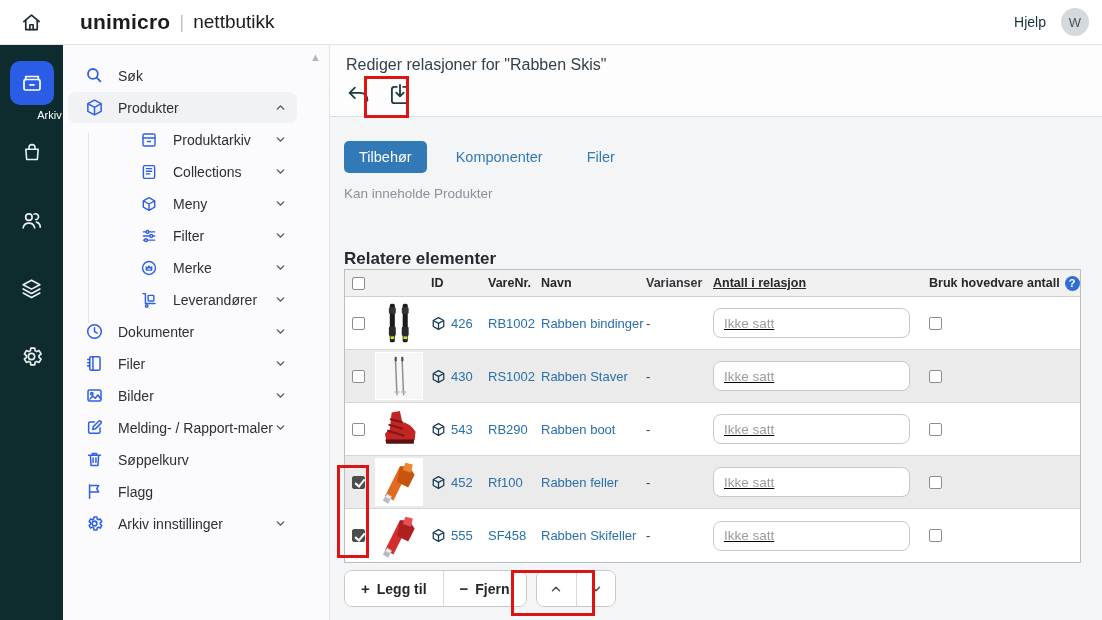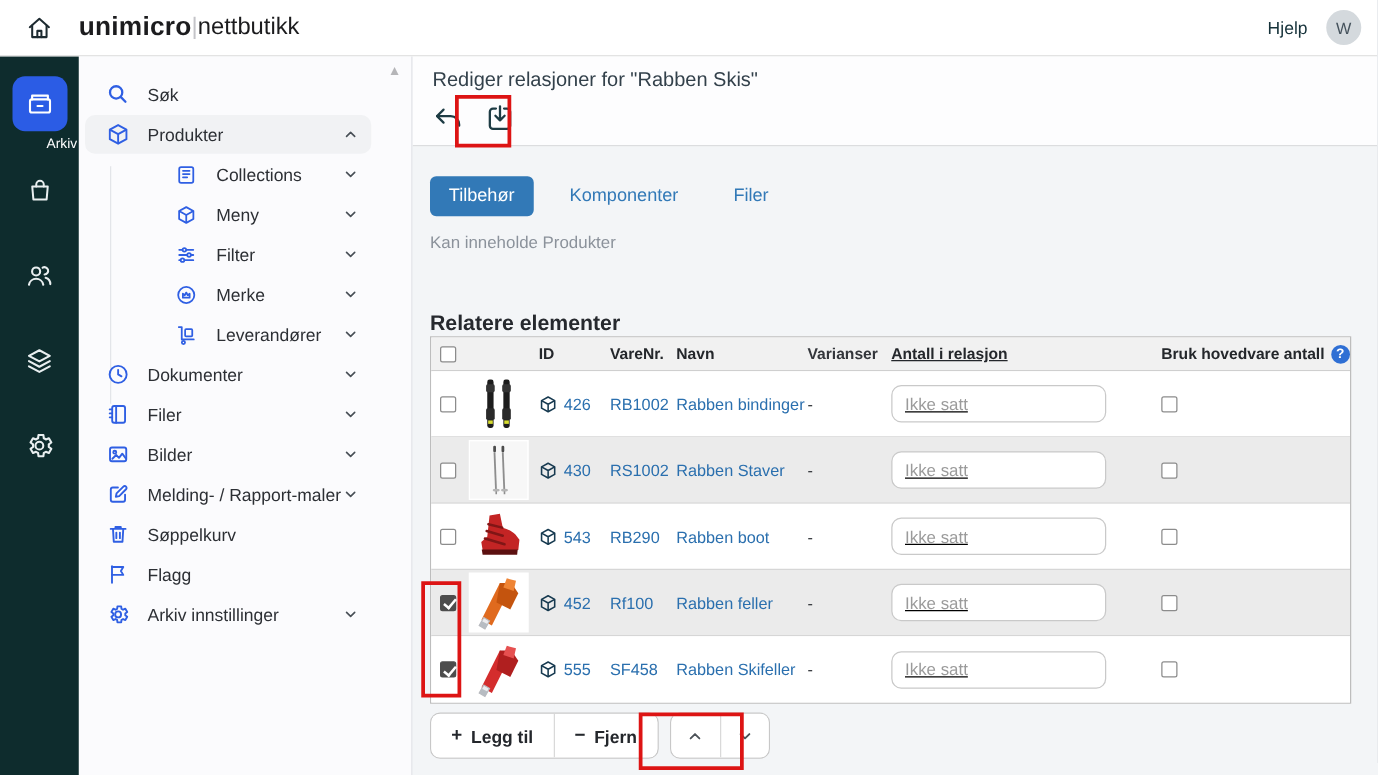--- a/index.html
+++ b/index.html
@@ -3,21 +3,21 @@
 <meta charset="utf-8">
 <style>
   * { margin:0; padding:0; box-sizing:border-box; }
   html,body { width:1102px; height:620px; }
   body { font-family:"Liberation Sans", sans-serif; background:#fff; }
   .screen { position:relative; width:1102px; height:620px; background:#f3f5f7; overflow:hidden; outline:1px solid #b9c0c6; }
 
   
   .topbar { position:absolute; top:0; left:0; right:0; height:45px; background:#fff; border-bottom:1px solid #e3e3e3; display:flex; align-items:center; z-index:6; }
   .home-btn { width:63px; display:flex; justify-content:center; color:#1d2a30; cursor:pointer; }
-  .logo { display:flex; align-items:center; gap:0; }
+  .logo { display:flex; align-items:center; gap:9px; margin-left:17px; }
   .logo-primary { font-size:21px; font-weight:bold; color:#1c1c1e; letter-spacing:.2px; }
   .logo-divider { color:#c4c4c8; font-size:19px; font-weight:300; }
   .logo-secondary { font-size:19px; color:#1c1c1e; }
   .topbar-right { margin-left:auto; display:flex; align-items:center; gap:15px; padding-right:13px; }
   .help-link { font-size:14px; color:#16323a; cursor:pointer; }
   .avatar { width:28px; height:28px; border-radius:50%; background:#d4d9dd; color:#45525c; display:flex; align-items:center; justify-content:center; font-size:13px; }
 
   
   .rail { position:absolute; top:45px; left:0; width:63px; bottom:0; background:#0e2c2d; display:flex; flex-direction:column; align-items:center; padding-top:16px; z-index:5; }
   .rail-active { width:44px; height:44px; background:#2b5ce5; border-radius:10px; display:flex; align-items:center; justify-content:center; color:#fff; cursor:pointer; }
@@ -60,21 +60,21 @@
   .c-img { width:56px; display:flex; align-items:center; }
   .c-id { width:57px; display:flex; align-items:center; gap:5px; }
   .c-vnr { width:53px; }
   .c-navn { width:105px; }
   .c-var { width:67px; color:#33363b; }
   .c-antall { width:216px; display:flex; align-items:center;text-decoration:underline; }
   .c-bruk { flex:1; display:flex; align-items:center; gap:5px; }
   .link { color:#2a6fae; cursor:pointer; text-decoration:none; }
   .cube-sm { color:#173a50; display:flex; }
   .pimg { width:48px; height:48px; background:#fff; display:flex; align-items:center; justify-content:center; }
-  .qty-input { width:172px; height:30px; border:1px solid #c9c9c9; border-radius:8px; padding:0 10px; font-size:13.5px; color:#333; background:#fff; font-family:"Liberation Sans",sans-serif; }
+  .qty-input { width:197px; height:30px; border:1px solid #c9c9c9; border-radius:8px; padding:0 10px; font-size:13.5px; color:#333; background:#fff; font-family:"Liberation Sans",sans-serif; }
   .qty-input::placeholder { color:#9b9b9b; }
   .help-q { width:15px; height:15px; border-radius:50%; background:#2f6fd4; color:#fff; font-size:11px; font-weight:bold; display:inline-flex; align-items:center; justify-content:center; cursor:pointer; }
 
   
   .cb { width:13px; height:13px; border:1px solid #8c8c8c; border-radius:2px; background:#fff; display:inline-block; position:relative; cursor:pointer; flex:0 0 auto; }
   .cb.checked { background:#4d4d4d; border-color:#4d4d4d; }
   .cb.checked::after { content:""; position:absolute; left:3.5px; top:0.5px; width:4px; height:8px; border:solid #fff; border-width:0 2px 2px 0; transform:rotate(40deg); }
 
   
   .actions-row { display:flex; margin-top:7px; }
@@ -189,20 +189,34 @@
         </svg>
       </span>
       <span class="lbl">Produkter</span>
       <span class="chev">
         <svg width="13" height="13" viewBox="0 0 24 24" fill="none" stroke="currentColor" stroke-width="2.4" stroke-linecap="round" stroke-linejoin="round">
             <path d="m6 15 6-6 6 6"></path>
           </svg>
       </span>
     </div>
 
+    <div class="side-item lvl1">
+      <span class="sic">
+        <svg width="18" height="18" viewBox="0 0 24 24" fill="none" stroke="currentColor" stroke-width="1.9" stroke-linecap="round" stroke-linejoin="round">
+          <rect x="4" y="4" width="16" height="16" rx="2"></rect>
+            <path d="M4 9.3h16M10 14h4"></path>
+        </svg>
+      </span>
+      <span class="lbl">Produktarkiv</span>
+      <span class="chev">
+        <svg width="13" height="13" viewBox="0 0 24 24" fill="none" stroke="currentColor" stroke-width="2.4" stroke-linecap="round" stroke-linejoin="round">
+            <path d="m6 9 6 6 6-6"></path>
+          </svg>
+      </span>
+    </div>
 
     <div class="side-item lvl1">
       <span class="sic">
         <svg width="18" height="18" viewBox="0 0 24 24" fill="none" stroke="currentColor" stroke-width="1.9" stroke-linecap="round" stroke-linejoin="round">
           <rect x="4.5" y="3.5" width="15" height="17" rx="2"></rect>
             <path d="M8.5 7.5h7M8.5 11h7M8.5 14.5h4.5"></path>
         </svg>
       </span>
       <span class="lbl">Collections</span>
       <span class="chev">

